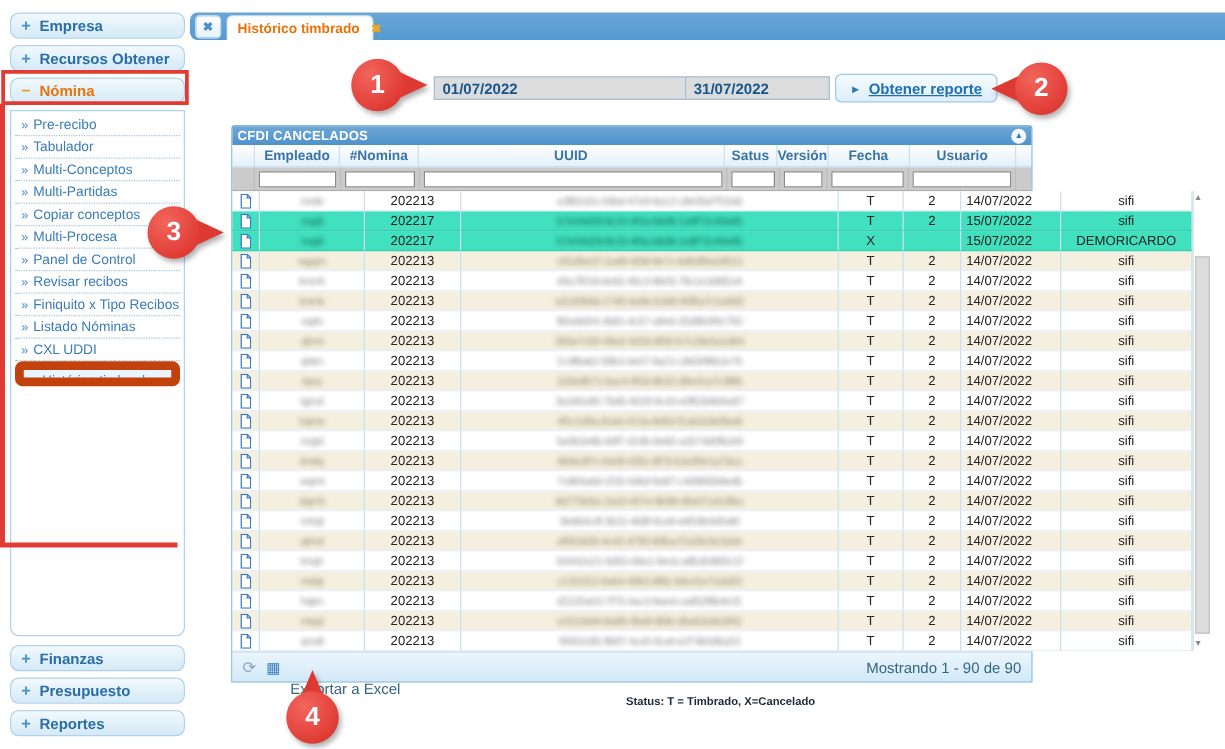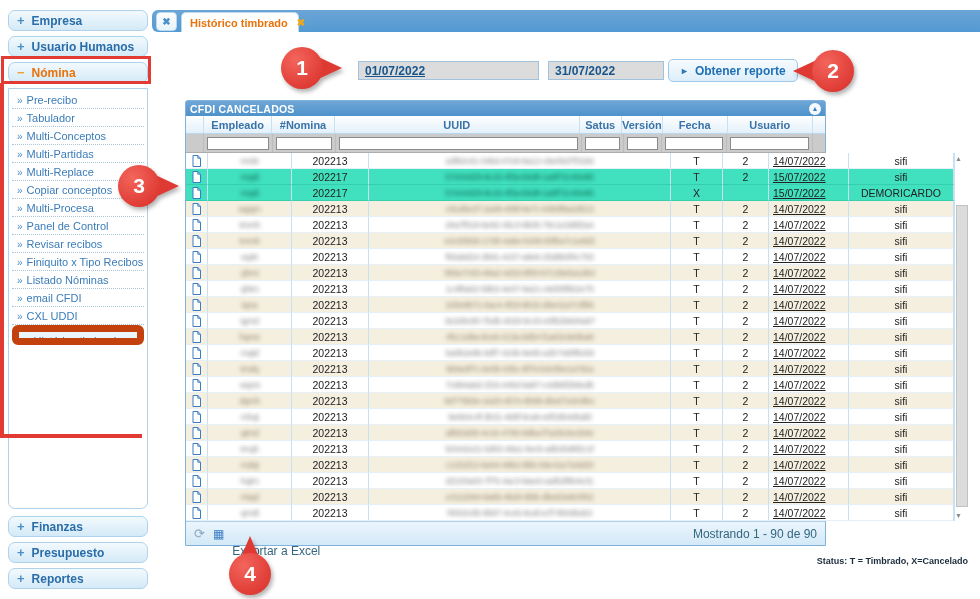--- a/index.html
+++ b/index.html
@@ -61,29 +61,29 @@
   .tab-active .tab-label { color: #E8730A; font-size: 11px; font-weight: bold; white-space: nowrap; }
   .tab-active .tab-close { color: #F0A818; font-size: 10px; font-weight: bold; cursor: pointer; }
 
   
   .date-input {
     position: absolute; top: 61px; height: 19px;
     background: #DCDCDC; border: 1px solid #9FC2DE;
     color: #17568C; font-size: 12px; font-weight: bold; padding: 0 6px;
     font-family: "Liberation Sans", sans-serif;
   }
-  #date-from { left: 358px; width: 181px; text-decoration: underline; }
+  #date-from { left: 347px; width: 212px; }
   #date-to   { left: 548px; width: 116px; }
   .report-btn {
     position: absolute; left: 668px; top: 59px; height: 23px; padding: 0 11px;
     background: linear-gradient(#F6FBFE, #DDEEFA); border: 1px solid #9FC8E8;
     border-radius: 5px; display: flex; align-items: center; gap: 6px; cursor: pointer;
   }
   .report-btn .play { color: #2E77B5; font-size: 9px; }
-  .report-btn .lbl { color: #1F6FB5; font-size: 12px; font-weight: bold; }
+  .report-btn .lbl { color: #1F6FB5; font-size: 12px; font-weight: bold; text-decoration: underline; }
 
   
   .panel {
     position: absolute; left: 185px; top: 100px; width: 641px;
     border: 1px solid #7FB2DC; border-radius: 3px 3px 0 0; background: #fff;
   }
   .panel-header {
     height: 15px; background: linear-gradient(#6FA6D6, #4E92CB);
     display: flex; align-items: center; justify-content: space-between; padding: 0 4px;
   }
@@ -112,21 +112,21 @@
   .tbody { width: 768px; }
   .trow { display: flex; height: 16px; background: #fff; cursor: pointer; }
   .trow:nth-child(even) { background: #F5EFDF; }
   .trow.hl { background: #41E0BE; }
   .trow .tc {
     display: flex; align-items: center; justify-content: center;
     font-size: 10.5px; color: #222; border-right: 1px solid #C8E0F2;
     border-bottom: 1px solid #E7F0F8; overflow: hidden; white-space: nowrap;
   }
   .trow.hl .tc { border-bottom: 1px solid #35CFAE; }
-  .trow .tc.left { justify-content: flex-start; padding-left: 4px; text-decoration: underline; }
+  .trow .tc.left { justify-content: flex-start; padding-left: 4px; }
   .masked { filter: blur(2px); color: #8F8F8F; font-size: 9px; letter-spacing: -0.5px; }
   .trow:nth-child(even) .masked { color: #9A8E76; }
   .trow.hl .masked { color: #11705C; }
   .doc-icon { display: inline-block; line-height: 0; cursor: pointer; }
 
   .vscroll { width: 15px; background: #F2F2F2; border-left: 1px solid #C8E0F2;
     position: relative; }
   .vscroll .arr { position: absolute; left: 0; width: 100%; text-align: center;
     color: #8A8A8A; font-size: 7px; cursor: pointer; }
   .vscroll .arr.up { top: 2px; } .vscroll .arr.down { bottom: 2px; }
@@ -137,21 +137,21 @@
     height: 24px; background: linear-gradient(#EBF5FC, #D3E9F7);
     border-top: 1px solid #AFD2EA; display: flex; align-items: center;
     padding: 0 8px; gap: 8px;
   }
   .tfoot .refresh { color: #8AA8C0; font-size: 13px; cursor: pointer; }
   .tfoot .grid-ic { color: #3A7CC4; font-size: 12px; cursor: pointer; }
   .tfoot .export { color: #33667F; font-size: 12px; cursor: pointer; margin-top: 35px; }
   .tfoot .showing { margin-left: auto; color: #33667F; font-size: 12px; }
 
   .legend { position: absolute; left: 185px; top: 556px; width: 783px;
-    text-align: right; font-size: 9px; font-weight: bold; color: #1A2B3C; }
+    text-align: center; font-size: 9px; font-weight: bold; color: #1A2B3C; }
 
   
   .callout { position: absolute; z-index: 40; filter: drop-shadow(2px 3px 2px rgba(0,0,0,0.3)); }
   .co-circle {
     width: 42px; height: 42px; border-radius: 50%;
     background: radial-gradient(circle at 35% 30%, #F3655C, #DE3A33 75%);
     color: #fff; font-size: 21px; font-weight: bold;
     display: flex; align-items: center; justify-content: center; position: relative; z-index: 2;
   }
   .co-tail { position: absolute; width: 0; height: 0; z-index: 1; }
@@ -176,21 +176,21 @@
   <div class="red-rect"></div>
   <div class="red-vline"></div>
   <div class="red-hline"></div>
 
   <div class="acc-header">
     <span class="plus">+</span>
     <span>Empresa</span>
   </div>
   <div class="acc-header">
     <span class="plus">+</span>
-    <span>Usuario Humanos</span>
+    <span>Recursos Obtener</span>
   </div>
   <div class="acc-header nomina">
     <span class="plus">−</span>
     <span>Nómina</span>
   </div>
 
   <div class="submenu">
   <div class="sub-item">
     <span class="gmt">»</span><span>Pre-recibo</span>
   </div>
@@ -202,23 +202,20 @@
 
 
   <div class="sub-item">
     <span class="gmt">»</span><span>Multi-Conceptos</span>
   </div>
 
   <div class="sub-item">
     <span class="gmt">»</span><span>Multi-Partidas</span>
   </div>
 
-  <div class="sub-item">
-    <span class="gmt">»</span><span>Multi-Replace</span>
-  </div>
 
   <div class="sub-item">
     <span class="gmt">»</span><span>Copiar conceptos</span>
   </div>
 
 
   <div class="sub-item">
     <span class="gmt">»</span><span>Multi-Procesa</span>
   </div>
 
@@ -232,23 +229,20 @@
 
   <div class="sub-item">
     <span class="gmt">»</span><span>Finiquito x Tipo Recibos</span>
   </div>
 
   <div class="sub-item">
     <span class="gmt">»</span><span>Listado Nóminas</span>
   </div>
 
 
-  <div class="sub-item">
-    <span class="gmt">»</span><span>email CFDI</span>
-  </div>
 
   <div class="sub-item">
     <span class="gmt">»</span><span>CXL UDDI</span>
   </div>
 
   <div class="sub-item selected">
     <span class="gmt">»</span><span>Histórico timbrado</span>
   </div>
 </div>
 

